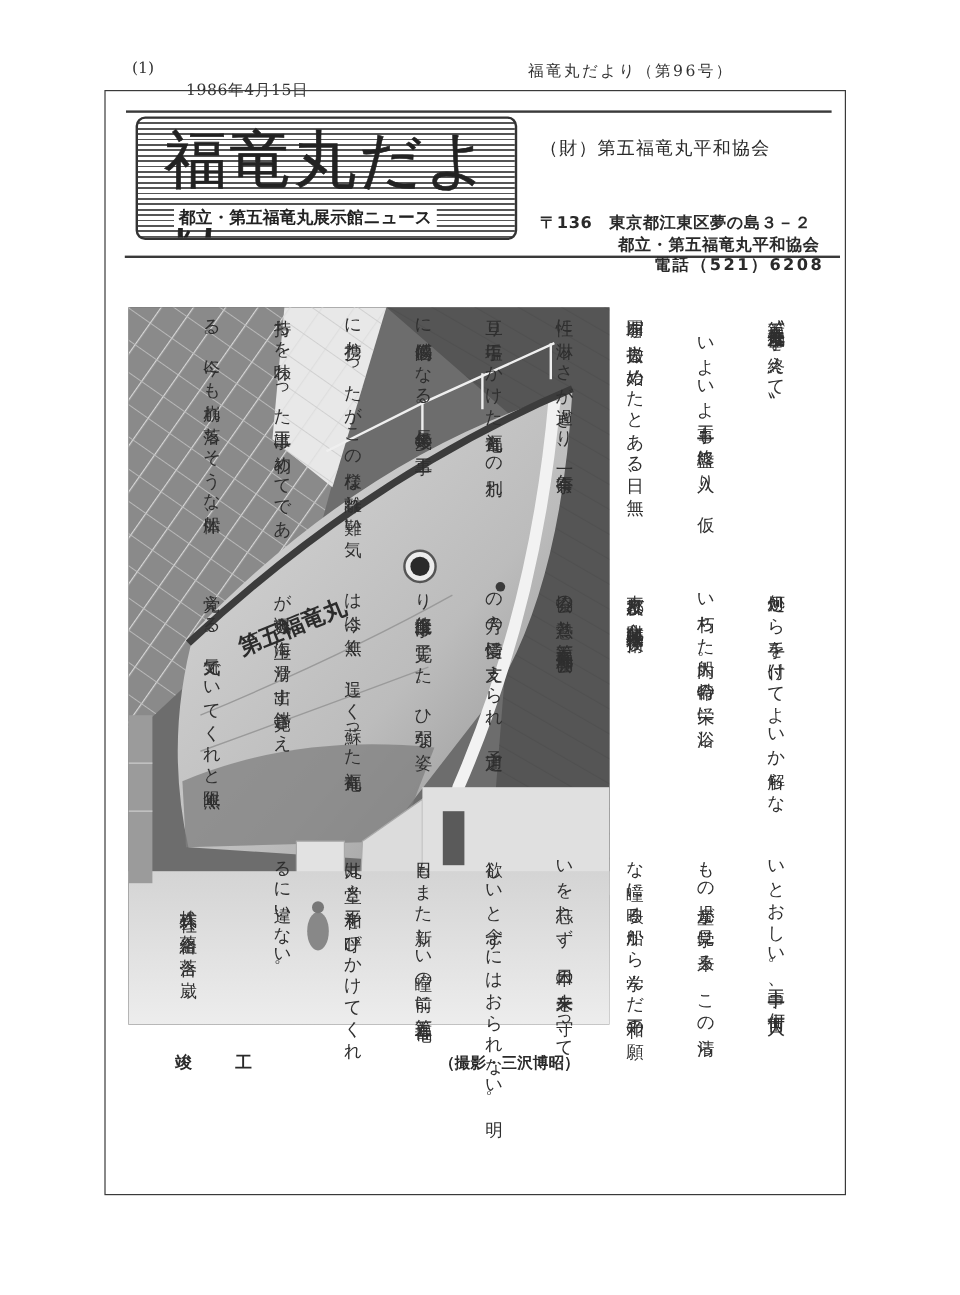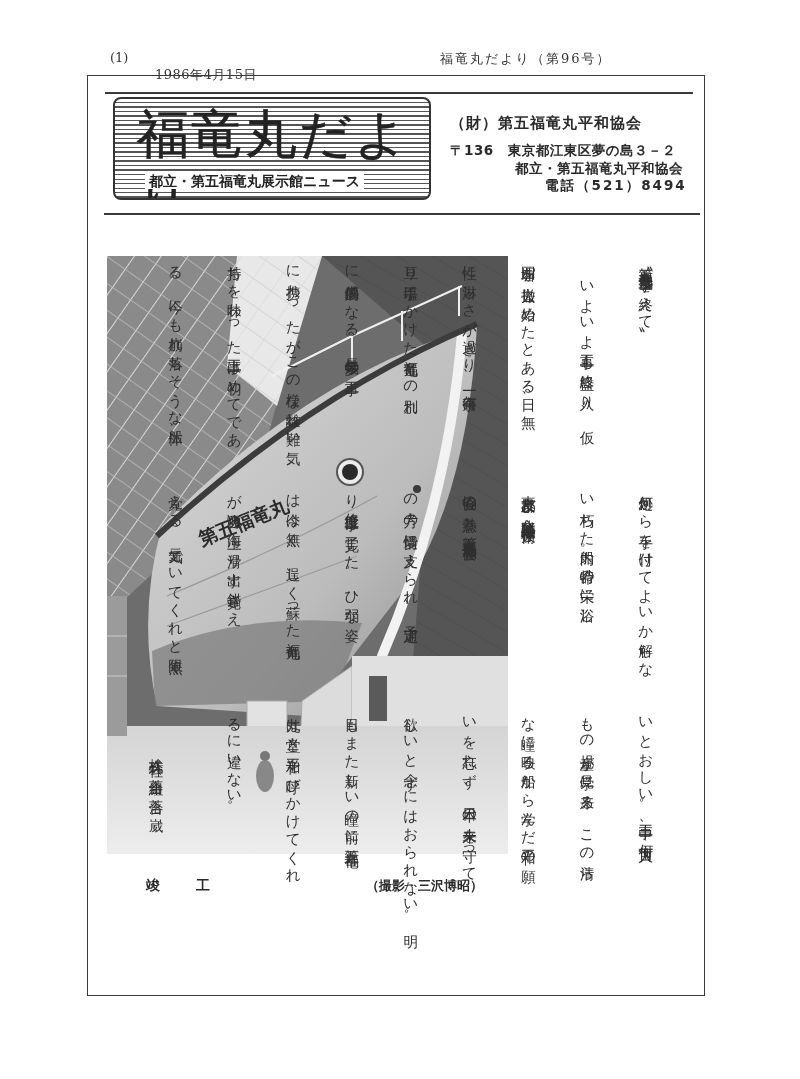--- a/index.html
+++ b/index.html
@@ -15,22 +15,22 @@
   .frame { position: absolute; left: 87px; top: 75px; width: 618px; height: 921px; border: 1.5px solid #3a3a3a; box-sizing: border-box; }
   .rule-top { position: absolute; left: 105px; top: 92px; width: 588px; height: 0; border-top: 2px solid #3a3a3a; }
   .rule-mid { position: absolute; left: 104px; top: 213px; width: 596px; height: 0; border-top: 2px solid #3a3a3a; }
 
   .masthead { position: absolute; left: 113px; top: 97px; width: 318px; height: 103px; border: 2px solid #333; border-radius: 8px; box-sizing: border-box; overflow: hidden;
     background: repeating-linear-gradient(to bottom, #ffffff 0px, #ffffff 3px, #555 3px, #555 4.5px); }
   .masthead .title { position: absolute; left: 22px; top: 4px; font-family: "DejaVu Sans", "Liberation Sans", sans-serif; font-size: 52px; font-weight: 300; letter-spacing: 2px; color: #222; -webkit-text-stroke: 0.5px #222; line-height: 62px; }
   .masthead .subtitle { position: absolute; left: 0; top: 74px; width: 100%; font-family: "DejaVu Sans", "Liberation Sans", sans-serif; font-size: 14px; font-weight: bold; color: #222; padding-left: 30px; }
   .masthead .subtitle span { background: #fff; padding: 0 4px; }
 
-  .org { position: absolute; left: 450px; top: 114px; font-family: "DejaVu Sans", "Liberation Sans", sans-serif; font-size: 15px; font-weight: bold; color: #2a2a2a; letter-spacing: 1px; }
-  .addr { position: absolute; font-family: "DejaVu Sans", "Liberation Sans", sans-serif; font-size: 13.5px; font-weight: bold; color: #2a2a2a; letter-spacing: 0.5px; }
+  .org { position: absolute; left: 450px; top: 114px; font-family: "DejaVu Sans", "Liberation Sans", sans-serif; font-size: 15px; font-weight: normal; color: #2a2a2a; letter-spacing: 1px; }
+  .addr { position: absolute; font-family: "DejaVu Sans", "Liberation Sans", sans-serif; font-size: 13.5px; font-weight: bold; color: #2a2a2a; letter-spacing: 0.5px; margin-top: 35px; }
   .addr.l1 { left: 450px; top: 142px; }
   .addr.l2 { left: 515px; top: 160px; }
   .addr.l3 { left: 545px; top: 177px; letter-spacing: 2px; }
 
   .photo { position: absolute; left: 107px; top: 256px; width: 401px; height: 598px; overflow: hidden;
     background: linear-gradient(160deg, #6b6b6b 0%, #8a8a8a 30%, #5e5e5e 55%, #7a7a7a 75%, #cfcfcf 100%); }
   .photo svg { position: absolute; left: 0; top: 0; }
 
   .caption { position: absolute; left: 146px; top: 877px; font-family: "DejaVu Sans", "Liberation Sans", sans-serif; font-size: 14px; font-weight: bold; color: #2a2a2a; }
   .caption .w1 { position: absolute; left: 0; top: 0; }
@@ -59,21 +59,21 @@
 <div class="masthead">
   <div class="title">福竜丸だより</div>
   <div class="subtitle">
     <span>都立・第五福竜丸展示館ニュース</span>
   </div>
 </div>
 
 <div class="org">（財）第五福竜丸平和協会</div>
 <div class="addr l1">〒136　東京都江東区夢の島３－２</div>
 <div class="addr l2">都立・第五福竜丸平和協会</div>
-<div class="addr l3">電話（521）8494</div>
+<div class="addr l3">電話（521）6208</div>
 
 <div class="photo">
   <svg width="401" height="598" viewBox="0 0 401 598">
     <defs>
       <pattern id="truss" width="22" height="22" patternUnits="userSpaceOnUse" patternTransform="rotate(35)">
         <line x1="0" y1="0" x2="0" y2="22" stroke="#d8d8d8" stroke-width="2"></line>
         <line x1="0" y1="0" x2="22" y2="0" stroke="#bdbdbd" stroke-width="1.5"></line>
       </pattern>
       <pattern id="roof" width="18" height="18" patternUnits="userSpaceOnUse" patternTransform="rotate(-60)">
         <line x1="0" y1="0" x2="0" y2="18" stroke="#4a4a4a" stroke-width="2"></line>

